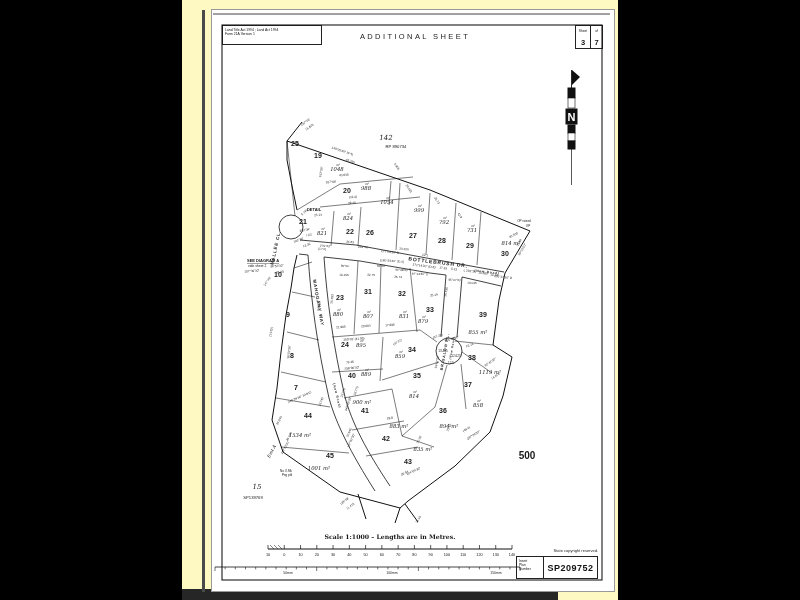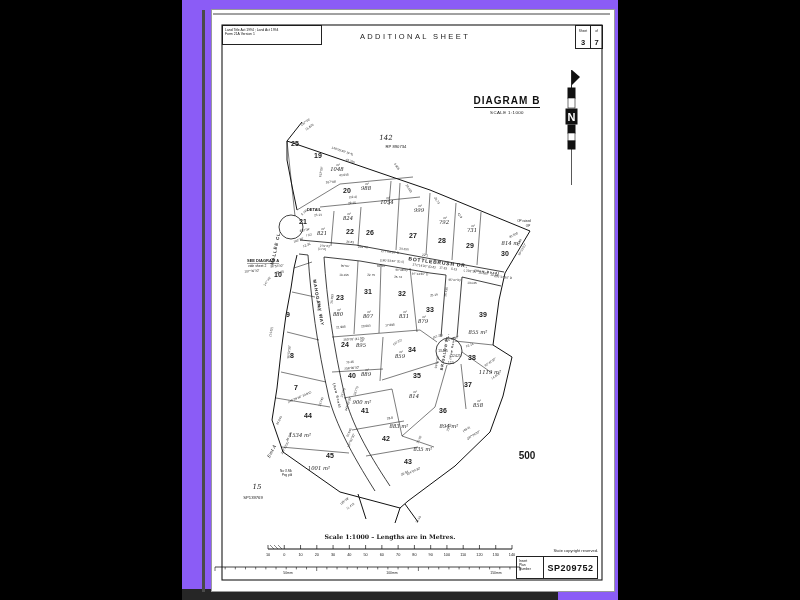--- a/index.html
+++ b/index.html
@@ -1,18 +1,18 @@
 <!DOCTYPE html>
 <html><head>
 <meta charset="utf-8">
 <style>
   html,body{margin:0;padding:0;width:800px;height:600px;overflow:hidden;background:#fff;
     font-family:"Liberation Sans",sans-serif;}
   .abs{position:absolute;}
-  #stage{position:relative;width:792px;height:600px;background:#8b5cf6;}
+  #stage{position:relative;width:792px;height:600px;background:#fef9c3;}
   .bar{background:#000;top:0;height:600px;}
   #bar-left{left:0;width:182px;}
   #bar-right{left:618px;width:182px;}
   #bottom-strip{left:182px;top:589px;width:376px;height:11px;background:#262626;}
   #scan-line{left:202px;top:10px;width:3px;height:582px;background:#4a4a4a;}
   #paper{left:211px;top:9px;width:404px;height:583px;background:#fff;border:1px solid #999;box-sizing:border-box;}
   #plan-svg{left:0;top:0;width:800px;height:600px;}
   
   #act-box{left:222px;top:25px;width:100px;height:20px;border:1px solid #222;box-sizing:border-box;
     font-size:3.4px;line-height:1.45;color:#111;padding:1.5px 2px;}
@@ -49,24 +49,20 @@
     <div>Form 21A Version 1</div>
   </div>
   <div class="abs" id="title">ADDITIONAL  SHEET</div>
   <div class="abs" id="sheet-box">
     <div class="c1 lab">Sheet</div>
     <div class="lab">of</div>
     <div class="c1 num">3</div>
     <div class="num">7</div>
   </div>
 
-  <div class="abs" id="diagram-b">
-    <div class="t">DIAGRAM B</div>
-    <div class="s">SCALE 1:1000</div>
-  </div>
 
   <div class="abs" id="copyright">State copyright reserved.</div>
   <div class="abs" id="plan-box">
     <div class="ins">
       <div>Insert</div>
       <div>Plan</div>
       <div>Number</div>
     </div>
     <div class="num">SP209752</div>
   </div>

